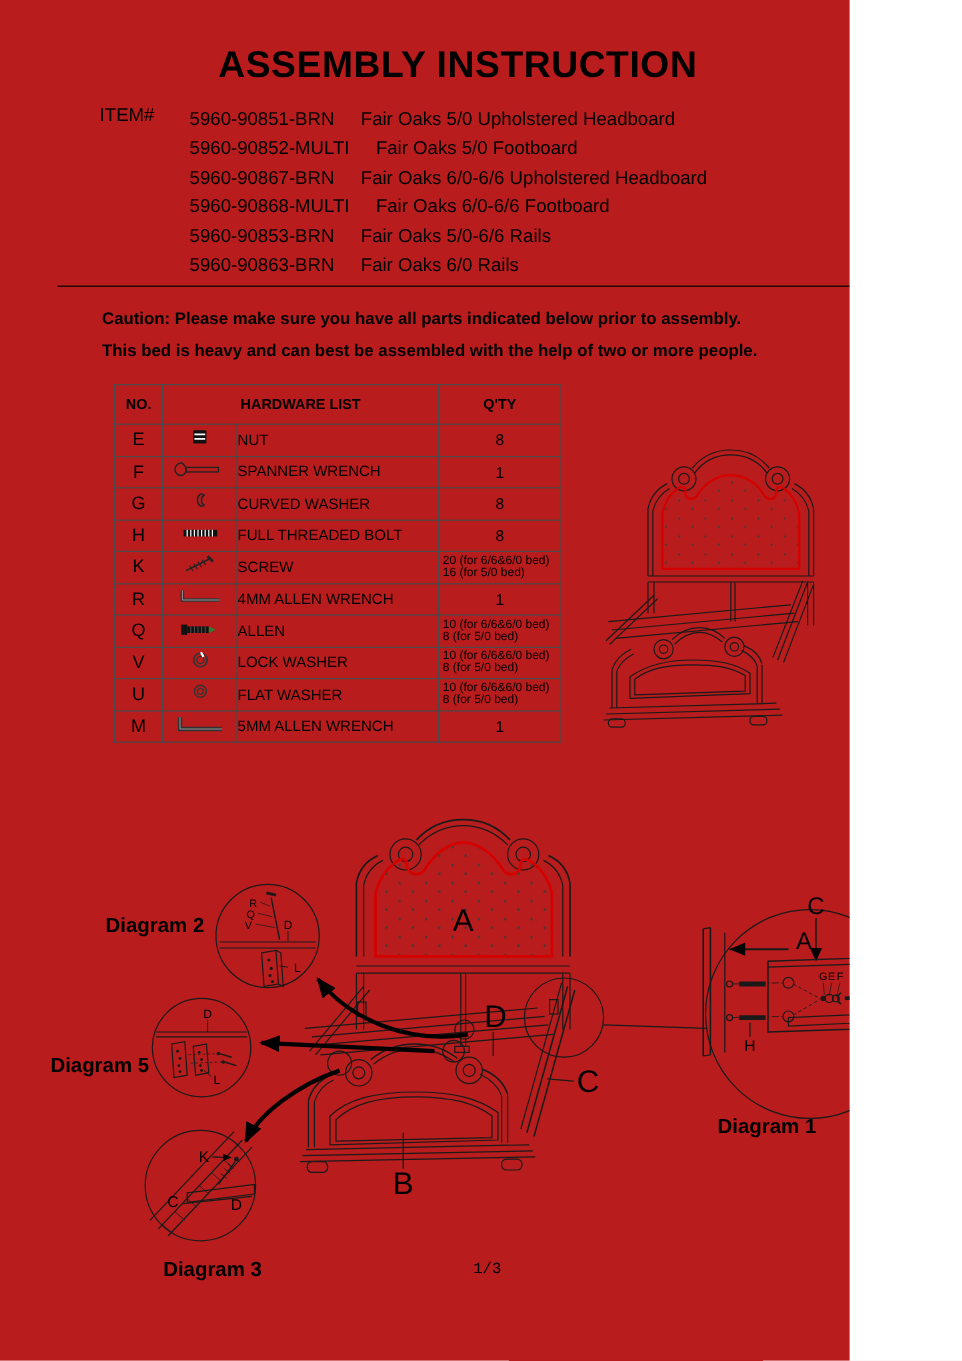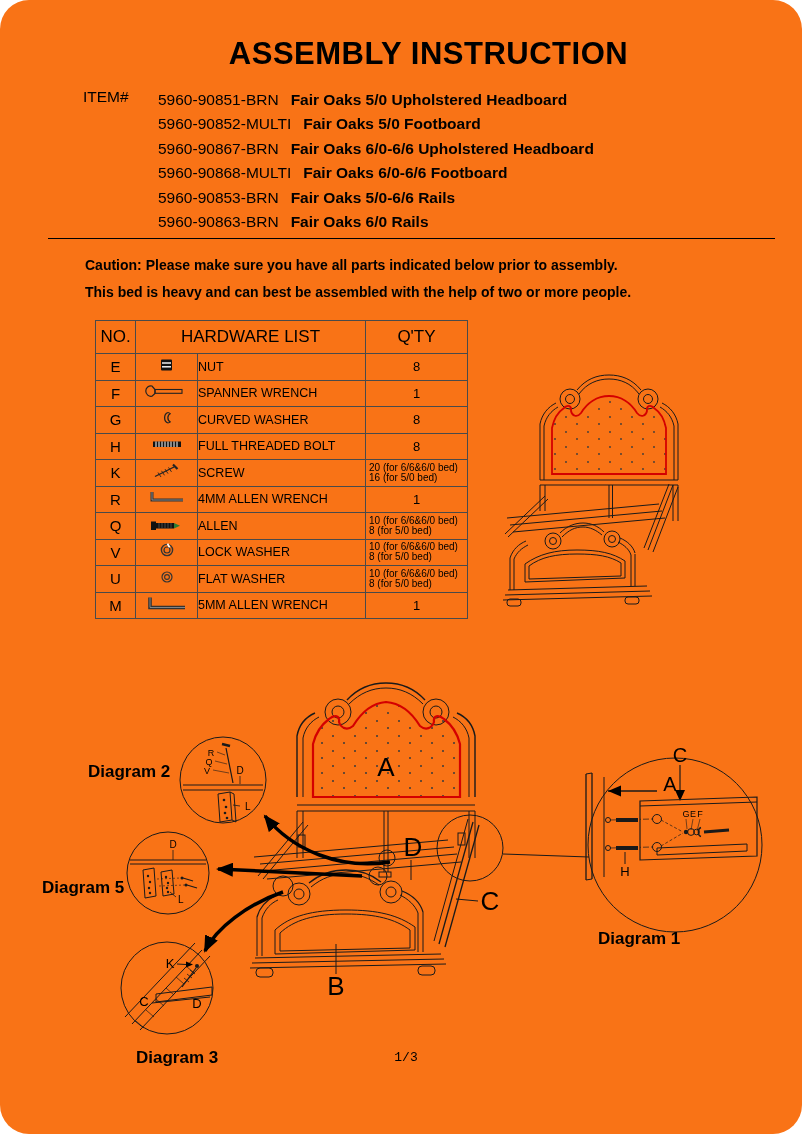--- a/index.html
+++ b/index.html
@@ -1,27 +1,27 @@
 <!DOCTYPE html>
 <html><head>
 <meta charset="utf-8">
 <style>
   html,body{margin:0;padding:0;background:#fff;}
-  .page{position:relative;width:802px;height:1134px;background:#f97316;overflow:hidden;
-        font-family:"Liberation Sans", sans-serif;color:#000;border-radius:29px;}
+  .page{position:relative;width:708px;height:1134px;background:#b91c1c;overflow:hidden;
+        font-family:"Liberation Sans", sans-serif;color:#000;}
   .title{position:absolute;top:36px;left:0;width:100%;box-sizing:border-box;padding-left:55px;
          text-align:center;font-size:31px;font-weight:bold;letter-spacing:0.5px;}
   .item-label{position:absolute;left:83px;top:88px;font-size:15.5px;}
   .items{position:absolute;left:158px;top:88px;font-size:15.5px;line-height:24.4px;}
-  .item-row .desc{margin-left:12px;font-weight:bold;}
+  .item-row .desc{margin-left:22px;}
   .rule{position:absolute;left:48px;top:238px;width:727px;border-top:1.6px solid #000;}
   .caution{position:absolute;left:45px;top:252px;font-size:14px;font-weight:bold;line-height:26.5px;margin-left:40px;}
   table.hw{position:absolute;left:95px;top:320px;border-collapse:collapse;table-layout:fixed;}
   table.hw th,table.hw td{border:1px solid #4a4a4a;padding:0;}
-  table.hw th{height:32px;font-size:17px;font-weight:normal;margin-left:24px;}
+  table.hw th{height:32px;font-size:12px;font-weight:bold;margin-left:24px;}
   table.hw td{height:25.5px;}
   td.no{text-align:center;font-size:15px;}
   td.ic{text-align:center;vertical-align:middle;}
   td.nm{font-size:12.5px;padding-left:3px;}
   td.qty{text-align:center;font-size:13px;}
   tr.multi td.qty{font-size:10px;line-height:10px;text-align:left;padding-left:3px;}
   .smallbed{position:absolute;left:495px;top:368px;width:272px;height:240px;}
   .maindiag{position:absolute;left:20px;top:672px;width:770px;height:418px;}
   .pageno{position:absolute;left:386px;top:1050px;width:40px;text-align:center;
           font-family:Liberation Mono, monospace;font-size:13px;}

